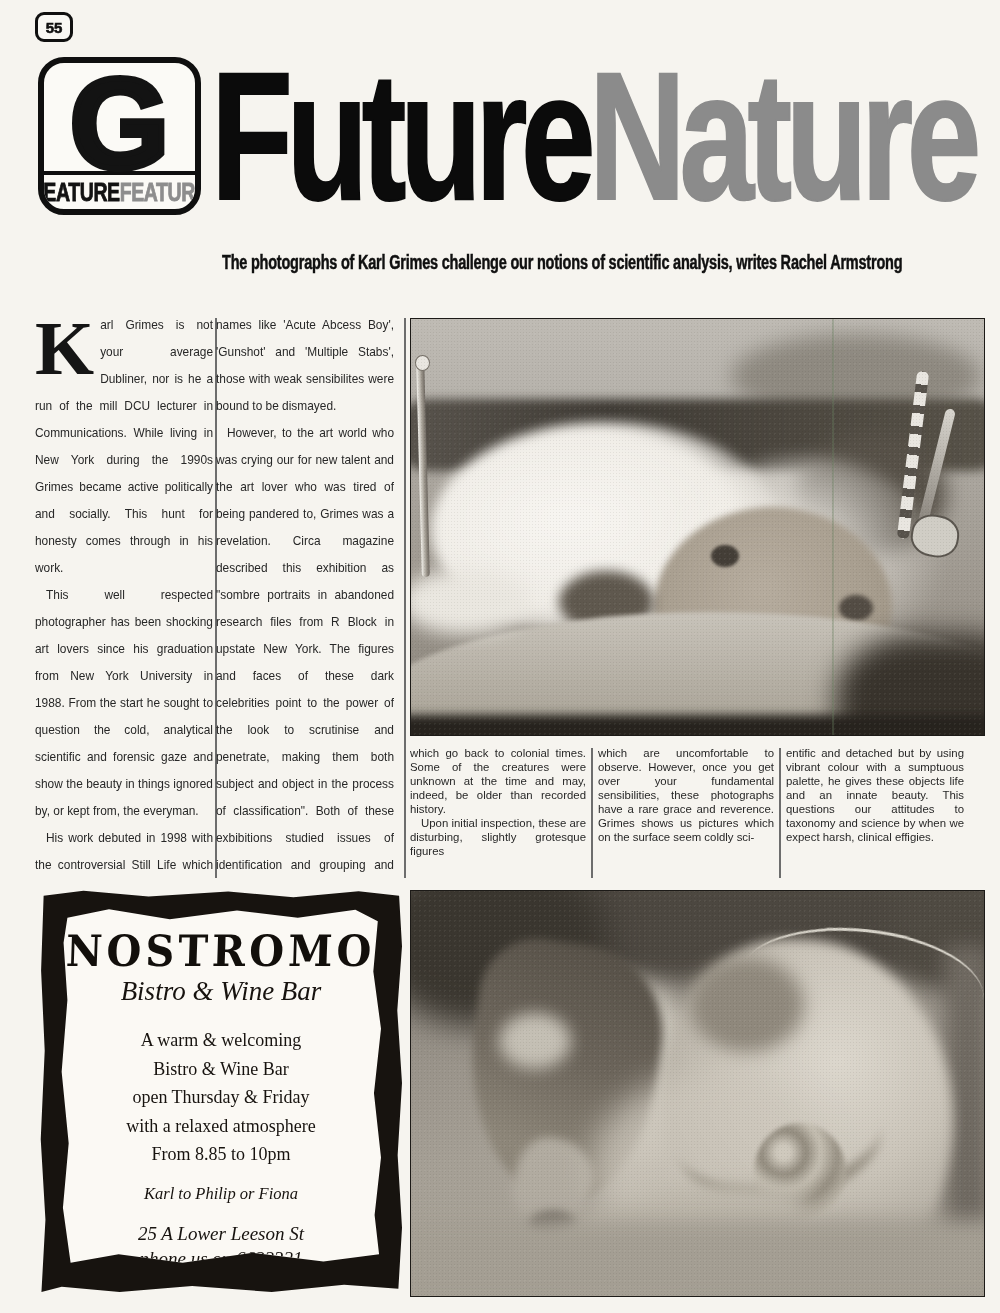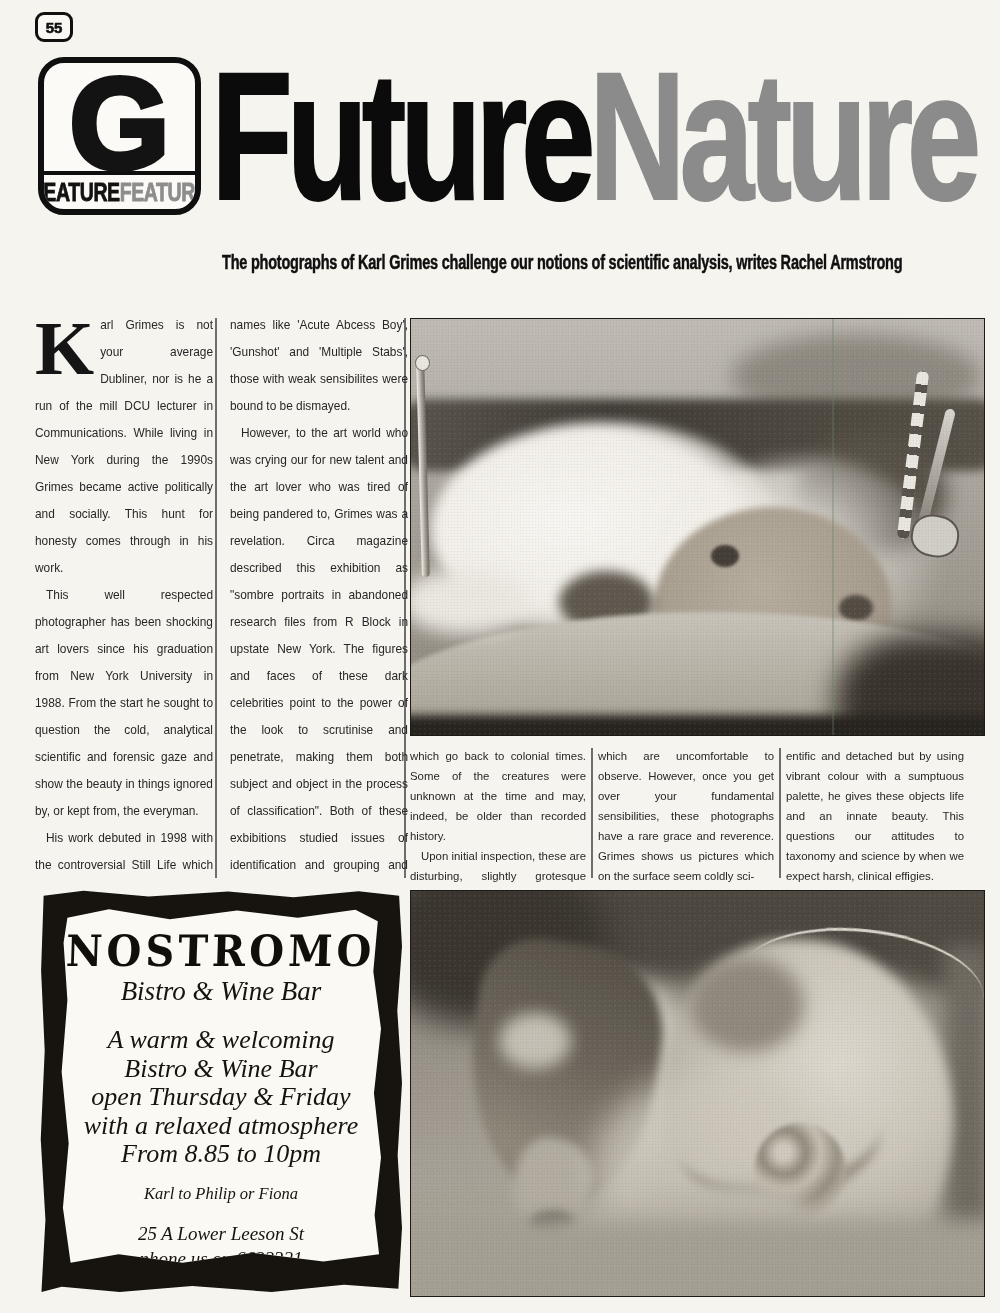--- a/index.html
+++ b/index.html
@@ -60,23 +60,23 @@
     letter-spacing:-0.3px; transform:scaleX(0.725); transform-origin:0 0;
     -webkit-text-stroke:0.5px #101010;
   }
   
   .col {
     position:absolute; text-align:justify; color:#272727; overflow:hidden;
   }
   .col p { text-indent:11px; }
   .col p.noindent { text-indent:0; }
   .c12 { font-size:11.9px; line-height:27px; width:178px; top:312px; height:568px; }
-  .c345 { font-size:11.4px; line-height:20px; width:176px; top:746px; height:136px; }
+  .c345 { font-size:11.4px; line-height:14px; width:176px; top:746px; height:136px; }
   #col1 { left:35px; }
-  #col2 { left:230px; }
+  #col2 { left:216px; }
   #col3 { left:410px; }
   #col4 { left:598px; }
   #col5 { left:786px; width:178px; }
   .dropcap {
     float:left; font-family:"Liberation Serif", serif; font-weight:bold;
     font-size:76px; line-height:60px; padding:6px 6px 0 0; color:#151515;
   }
   .vrule { position:absolute; width:1.5px; background:#6d6d6d; }
   #rule-a { left:215px; top:318px; height:560px; }
   #rule-b { left:404px; top:318px; height:560px; }
@@ -172,21 +172,21 @@
     clip-path:polygon(2% 3%, 15% 0.6%, 34% 3.4%, 55% 1%, 74% 3%, 92% 0.8%, 99% 4%, 97.6% 18%, 100% 34%, 97.8% 52%, 100% 70%, 98% 86%, 99.4% 97%, 82% 99%, 60% 96.6%, 38% 99.4%, 18% 97%, 3% 99.4%, 0.6% 84%, 2.4% 66%, 0.2% 46%, 2% 26%, 0.8% 10%);
     display:flex; flex-direction:column; align-items:center; text-align:center;
     padding-top:22px;
   }
   .ad-title {
     font-family:"DejaVu Serif", serif; font-weight:bold; font-size:40px; line-height:44px;
     letter-spacing:4px; transform:scaleY(1.08) skewX(-2deg); color:#120f0b;
   }
   .ad-subtitle { font-style:italic; font-size:27px; line-height:32px; margin-top:2px; }
   .ad-rule { width:84%; height:3px; background:#17130f; border-radius:2px; margin:9px 0 10px; }
-  .ad-line { font-style:italic; font-size:26px; line-height:28.5px; }
+  .ad-line { font-size:18px; line-height:28.5px; }
   .ad-private { font-style:italic; font-weight:bold; font-size:22.5px; margin-top:17px; }
   .ad-contact { font-style:italic; font-size:16.5px; margin-top:15px; }
   .ad-address { font-style:italic; font-size:19px; line-height:25px; margin-top:17px; }
 </style>
 </head>
 <body>
 
 <div class="pagenum">55</div>
 
 <div class="logo">

